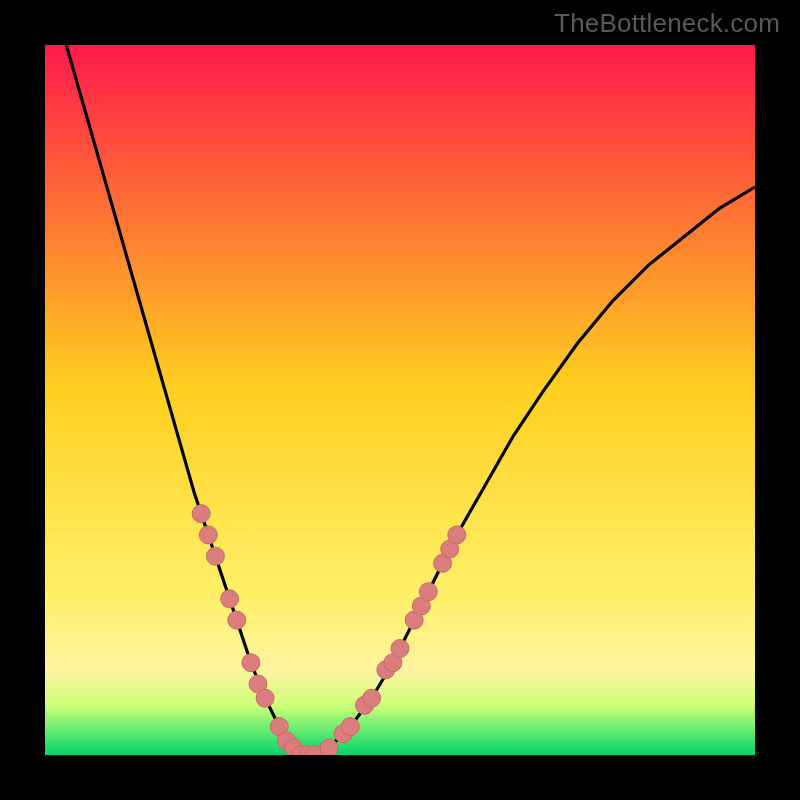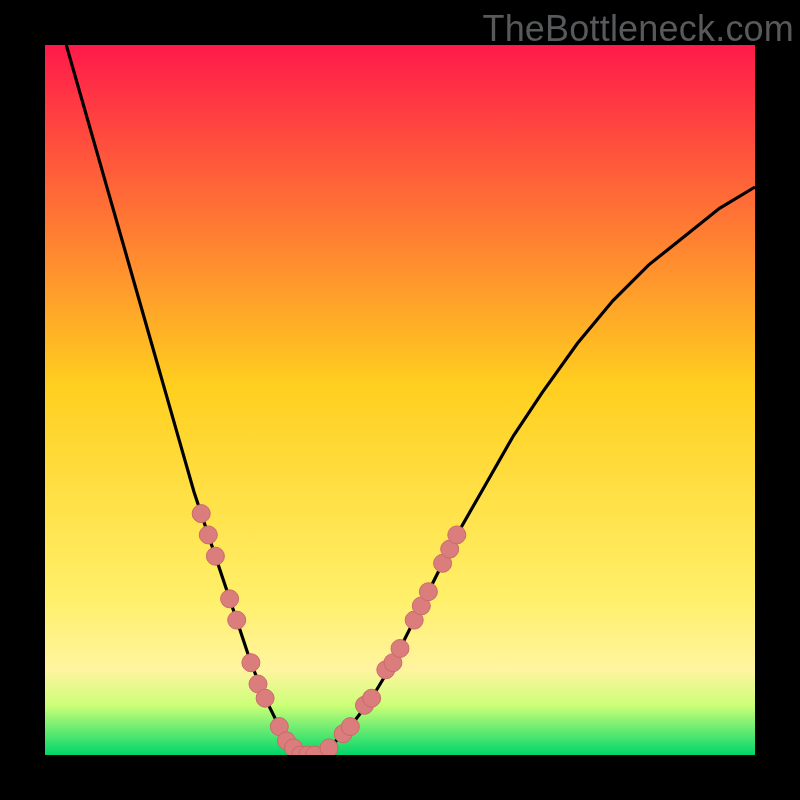--- a/index.html
+++ b/index.html
@@ -19,22 +19,22 @@
   .plot-area {
     position: absolute;
     left: 45px;
     top: 45px;
     width: 710px;
     height: 710px;
   }
   .watermark {
     position: absolute;
     top: 8px;
-    right: 6px;
-    font-size: 36px;
+    right: 20px;
+    font-size: 26px;
     font-weight: 400;
     color: #58595b;
     letter-spacing: 0.2px;
   }
   svg { display: block; }
 </style>
 </head>
 <body>
 
 <div class="outer">

